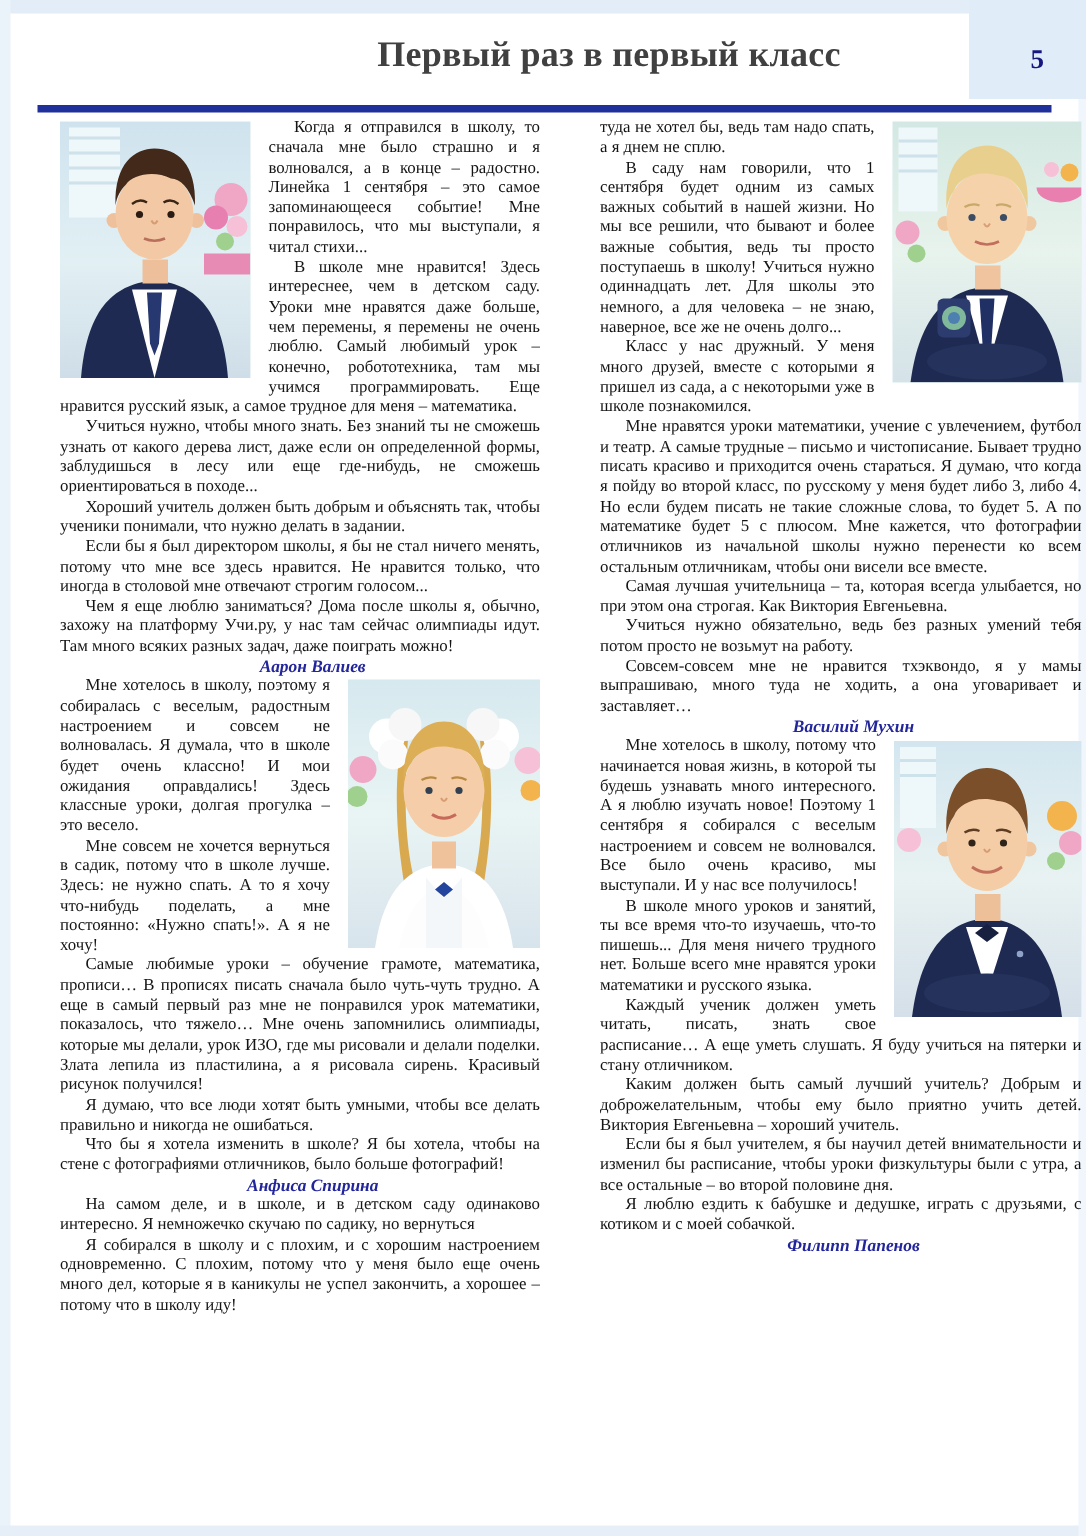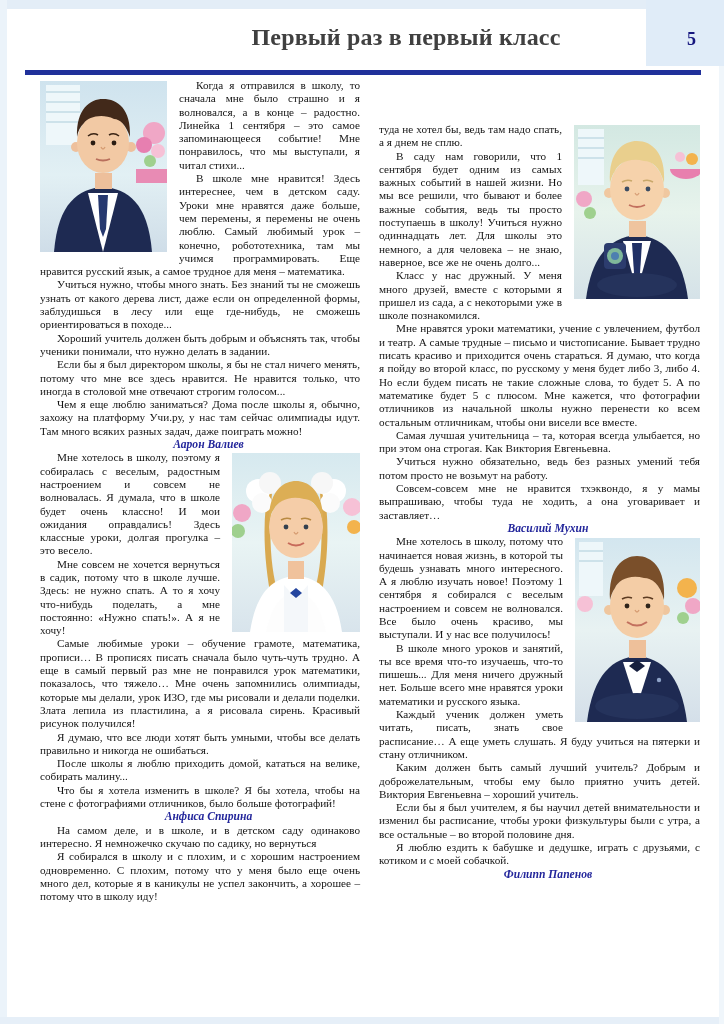--- a/index.html
+++ b/index.html
@@ -12,21 +12,21 @@
   .edge-right{position:absolute;right:0;top:0;width:5px;height:1024px;background:#f0f6fb;}
   .corner-tr{position:absolute;right:0;top:0;width:78px;height:66px;background:#e0ecf8;}
   
   .title{position:absolute;top:24px;left:0;width:100%;text-align:center;
          font-size:24px;font-weight:bold;color:#404040;letter-spacing:.2px;padding-left:44px;}
   .pageno{position:absolute;top:29px;right:28px;font-size:18px;font-weight:bold;color:#16167f;}
   .rule{position:absolute;left:25px;top:70px;width:676px;height:5px;background:#20309a;}
   
   .col{position:absolute;top:79px;font-size:11.2px;line-height:13.3px;text-align:justify;}
   .col-left{left:40px;width:320px;}
-  .col-right{left:379px;width:321px;margin-top:44px;}
+  .col-right{left:400px;width:321px;}
   .col p{margin:0;text-indent:17px;}
   .col p.cont{text-indent:0;}
   .sig{text-align:center;font-weight:bold;font-style:italic;color:#23269b;
        margin:9px 2px 20px 0;text-indent:0;font-size:11.6px;}
   
   .photo{overflow:hidden;background:#dcebf0;}
   .photo svg{display:block;width:100%;height:100%;}
   .ph-l{float:left;margin:2px 12px 3px 0;}
   .ph-r{float:right;margin:2px 0 3px 12px;}
   .ph-boy1{width:127px;height:171px;}
@@ -129,21 +129,20 @@
         <path d="M49,67 q5,-3 10,-1" stroke="#b98a42" stroke-width="1.5" fill="none"></path>
         <path d="M69,66 q5,-2 10,1" stroke="#b98a42" stroke-width="1.5" fill="none"></path>
         <path d="M62,79 q2,4 4,0" stroke="#d69c72" stroke-width="1.3" fill="none"></path>
         <path d="M56,90 q8,5 16,0" stroke="#c76a5a" stroke-width="2" fill="none"></path>
       </svg>
     </div>
     <p>Мне хотелось в школу, поэтому я собиралась с веселым, радостным настроением и совсем не волновалась. Я думала, что в школе будет очень классно! И мои ожидания оправдались! Здесь классные уроки, долгая прогулка – это весело.</p>
     <p>Мне совсем не хочется вернуться в садик, потому что в школе лучше. Здесь: не нужно спать. А то я хочу что-нибудь поделать, а мне постоянно: «Нужно спать!». А я не хочу!</p>
     <p>Самые любимые уроки – обучение грамоте, математика, прописи… В прописях писать сначала было чуть-чуть трудно. А еще в самый первый раз мне не понравился урок математики, показалось, что тяжело… Мне очень запомнились олимпиады, которые мы делали, урок ИЗО, где мы рисовали и делали поделки. Злата лепила из пластилина, а я рисовала сирень. Красивый рисунок получился!</p>
     <p>Я думаю, что все люди хотят быть умными, чтобы все делать правильно и никогда не ошибаться.</p>
-    <p>После школы я люблю приходить домой, кататься на велике, собирать малину...</p>
     <p>Что бы я хотела изменить в школе? Я бы хотела, чтобы на стене с фотографиями отличников, было больше фотографий!</p>
     <p class="sig">Анфиса Спирина</p>
 
     <p>На самом деле, и в школе, и в детском саду одинаково интересно. Я немножечко скучаю по садику, но вернуться</p>
     <p>Я собирался в школу и с плохим, и с хорошим настроением одновременно. С плохим, потому что у меня было еще очень много дел, которые я в каникулы не успел закончить, а хорошее – потому что в школу иду!</p>
   </div>
 
   <div class="col col-right">
 
     <div class="photo ph-r ph-boy2">
@@ -184,21 +183,21 @@
         <path d="M61,68 q2,4 4,0" stroke="#d8a078" stroke-width="1.3" fill="none"></path>
         <path d="M55,80 q8,4 16,0" stroke="#c2705e" stroke-width="1.8" fill="none"></path>
       </svg>
     </div>
     <p class="cont">туда не хотел бы, ведь там надо спать, а я днем не сплю.</p>
     <p>В саду нам говорили, что 1 сентября будет одним из самых важных событий в нашей жизни. Но мы все решили, что бывают и более важные события, ведь ты просто поступаешь в школу! Учиться нужно одиннадцать лет. Для школы это немного, а для человека – не знаю, наверное, все же не очень долго...</p>
     <p>Класс у нас дружный. У меня много друзей, вместе с которыми я пришел из сада, а с некоторыми уже в школе познакомился.</p>
     <p>Мне нравятся уроки математики, учение с увлечением, футбол и театр. А самые трудные – письмо и чистописание. Бывает трудно писать красиво и приходится очень стараться. Я думаю, что когда я пойду во второй класс, по русскому у меня будет либо 3, либо 4. Но если будем писать не такие сложные слова, то будет 5. А по математике будет 5 с плюсом. Мне кажется, что фотографии отличников из начальной школы нужно перенести ко всем остальным отличникам, чтобы они висели все вместе.</p>
     <p>Самая лучшая учительница – та, которая всегда улыбается, но при этом она строгая. Как Виктория Евгеньевна.</p>
     <p>Учиться нужно обязательно, ведь без разных умений тебя потом просто не возьмут на работу.</p>
-    <p>Совсем-совсем мне не нравится тхэквондо, я у мамы выпрашиваю, чтобы туда не ходить, а она уговаривает и заставляет…</p>
+    <p>Совсем-совсем мне не нравится тхэквондо, я у мамы выпрашиваю, много туда не ходить, а она уговаривает и заставляет…</p>
     <p class="sig">Василий Мухин</p>
 
     <div class="photo ph-r ph-boy3">
       <svg viewBox="0 0 125 184" preserveAspectRatio="none">
         <defs>
           <linearGradient id="g4" x1="0" y1="0" x2="0" y2="1">
             <stop offset="0" stop-color="#d3e6ef"></stop>
               <stop offset=".5" stop-color="#e8f2f2"></stop>
               <stop offset="1" stop-color="#d4dfe9"></stop>
           </linearGradient>
@@ -223,21 +222,21 @@
         <path d="M35,62 C33,30 48,18 62,18 C77,18 91,30 89,62 C85,46 77,40 69,40 C55,36 43,42 40,50 C37,54 36,58 35,62 Z" fill="#7a4f2a"></path>
         <circle cx="52" cy="68" r="2.4" fill="#2f241a"></circle>
           <circle cx="73" cy="68" r="2.4" fill="#2f241a"></circle>
         <path d="M47,61 q5,-3 10,-1" stroke="#5d3c22" stroke-width="1.6" fill="none"></path>
         <path d="M68,60 q5,-2 10,1" stroke="#5d3c22" stroke-width="1.6" fill="none"></path>
         <path d="M60,72 q2,4 4,0" stroke="#d69c72" stroke-width="1.3" fill="none"></path>
         <path d="M52,84 q10,7 20,0" stroke="#c2705e" stroke-width="2" fill="none"></path>
       </svg>
     </div>
     <p>Мне хотелось в школу, потому что начинается новая жизнь, в которой ты будешь узнавать много интересного. А я люблю изучать новое! Поэтому 1 сентября я собирался с веселым настроением и совсем не волновался. Все было очень красиво, мы выступали. И у нас все получилось!</p>
-    <p>В школе много уроков и занятий, ты все время что-то изучаешь, что-то пишешь... Для меня ничего дружный нет. Больше всего мне нравятся уроки математики и русского языка.</p>
+    <p>В школе много уроков и занятий, ты все время что-то изучаешь, что-то пишешь... Для меня ничего трудного нет. Больше всего мне нравятся уроки математики и русского языка.</p>
     <p>Каждый ученик должен уметь читать, писать, знать свое расписание… А еще уметь слушать. Я буду учиться на пятерки и стану отличником.</p>
     <p>Каким должен быть самый лучший учитель? Добрым и доброжелательным, чтобы ему было приятно учить детей. Виктория Евгеньевна – хороший учитель.</p>
     <p>Если бы я был учителем, я бы научил детей внимательности и изменил бы расписание, чтобы уроки физкультуры были с утра, а все остальные – во второй половине дня.</p>
     <p>Я люблю ездить к бабушке и дедушке, играть с друзьями, с котиком и с моей собачкой.</p>
     <p class="sig">Филипп Папенов</p>
   </div>
 
 </div>
 
 </body></html>

